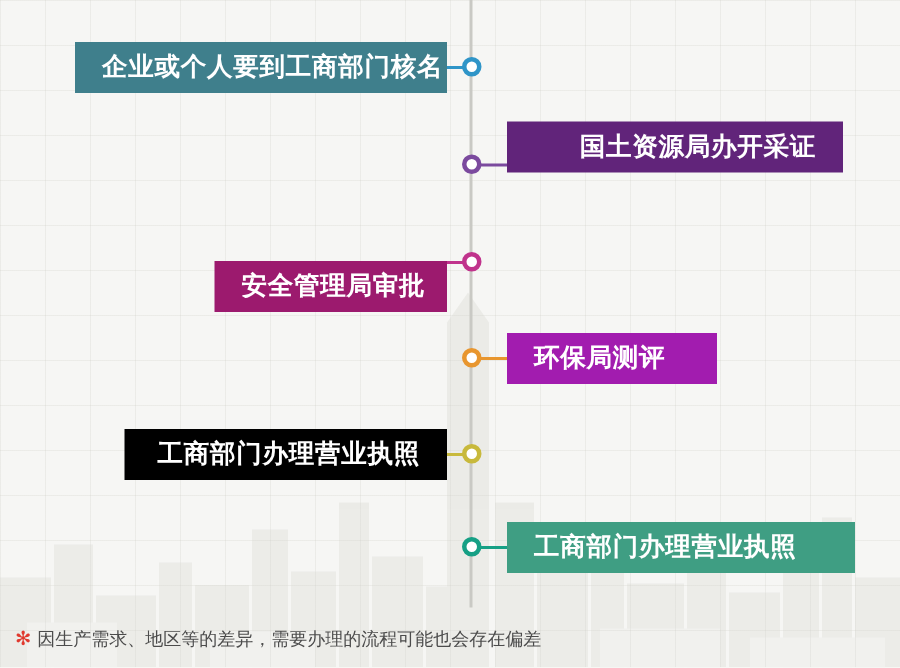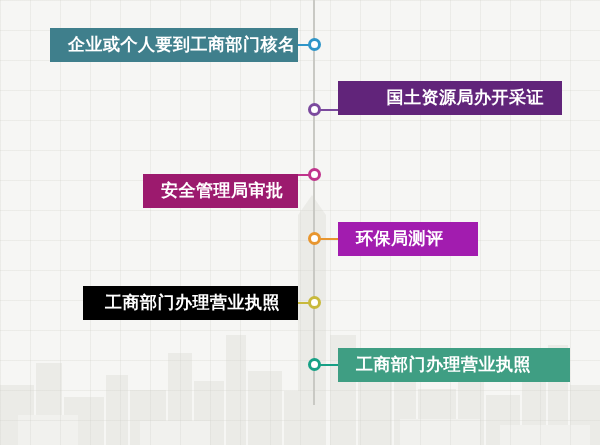--- a/index.html
+++ b/index.html
@@ -159,14 +159,17 @@
   </div>
   <div class="connector" style="left:298px; top:302px; width:16px; background:#c8b93c;"></div>
   <div class="node" style="left:308px; top:296px; border:3px solid #c8b93c;"></div>
 
   <div class="node" style="left:308px; top:358px; border:3px solid #16a085;"></div>
   <div class="connector" style="left:320px; top:364px; width:18px; background:#16a085;"></div>
   <div class="label right" style="left:338px; top:348px; width:232px; background:#3f9e83;">
     <span>工商部门办理营业执照</span>
   </div>
 
+  <div class="footnote">
+    <span class="star">✻</span><span>因生产需求、地区等的差异，需要办理的流程可能也会存在偏差</span>
+  </div>
 
 </div>
 
 </body></html>

